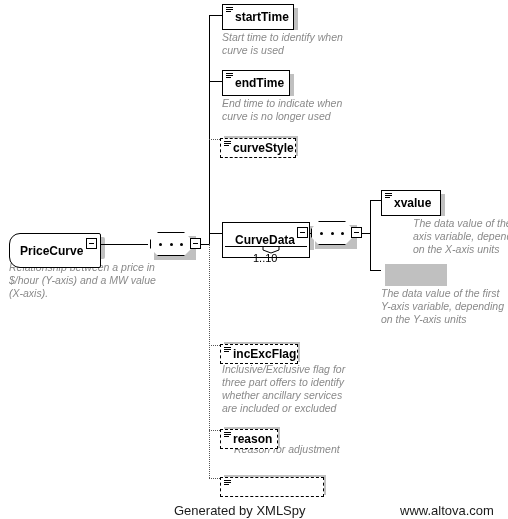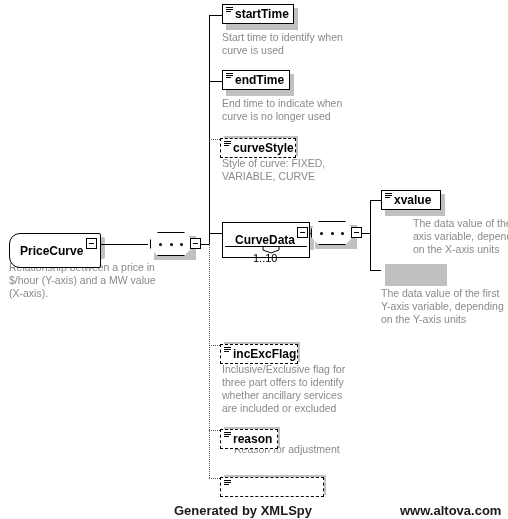--- a/index.html
+++ b/index.html
@@ -22,21 +22,21 @@
     width: 508px;
     height: 519px;
   }
 
   
   .ebox {
     position: absolute;
     box-sizing: border-box;
     background: #ffffff;
     border: 1px solid #000000;
-    height: 20px;
+    height: 26px;
     display: flex;
     align-items: center;
     padding-left: 12px;
     padding-right: 8px;
     font-size: 12px;
     font-weight: bold;
     letter-spacing: 0px;
     white-space: nowrap;
     z-index: 5;
   }
@@ -102,20 +102,21 @@
 
   
   .desc {
     position: absolute;
     font-size: 10.5px;
     line-height: 13px;
     color: #8a8a8a;
     white-space: pre-line;
     font-family: "Liberation Sans", sans-serif;
     z-index: 4;
+    font-style: italic;
   }
 
   
   .rootbox {
     position: absolute;
     box-sizing: border-box;
     background: #ffffff;
     border: 1px solid #000000;
     border-radius: 11px 2px 2px 11px;
     height: 35px;
@@ -200,21 +201,21 @@
   }
   .card-hook {
     position: absolute;
     z-index: 6;
   }
 
   
   .footer-text {
     position: absolute;
     font-size: 13px;
-    font-weight: bold;
+    font-weight: normal;
     color: #1a1a1a;
     white-space: nowrap;
   }
 </style>
 </head>
 <body>
 
 <div id="canvas">
 
   <div class="shadow" style="left:13px; top:237px; width:92px; height:22px; border-radius:11px 2px 2px 11px;"></div>
@@ -270,21 +271,20 @@
   <div class="ln dotted h" style="left:209px; top:139px; width:13px;"></div>
   <div class="shadow" style="left:224px; top:136px; width:74px; height:20px;"></div>
   <div class="ebox optional" style="left:220px; top:130px; width:76px; height:20px;">
     <span class="lines-icon">
         <i></i>
         <i></i>
         <i></i>
       </span>
     <span>curveStyle</span>
   </div>
-  <div class="desc" style="left:222px; top:157px; width:125px;">Style of curve: FIXED, VARIABLE, CURVE</div>
 
   <div class="ln h" style="left:209px; top:233px; width:13px;"></div>
   <div class="shadow" style="left:226px; top:226px; width:88px; height:24px;"></div>
   <div class="ebox" style="left:222px; top:222px; width:88px; height:36px;">
     <span>CurveData</span>
   </div>
 
   <div class="repeat-bottom" style="left:225px; top:246px; width:82px;"></div>
   <div class="expander" style="left:297px; top:227px;"></div>
 

